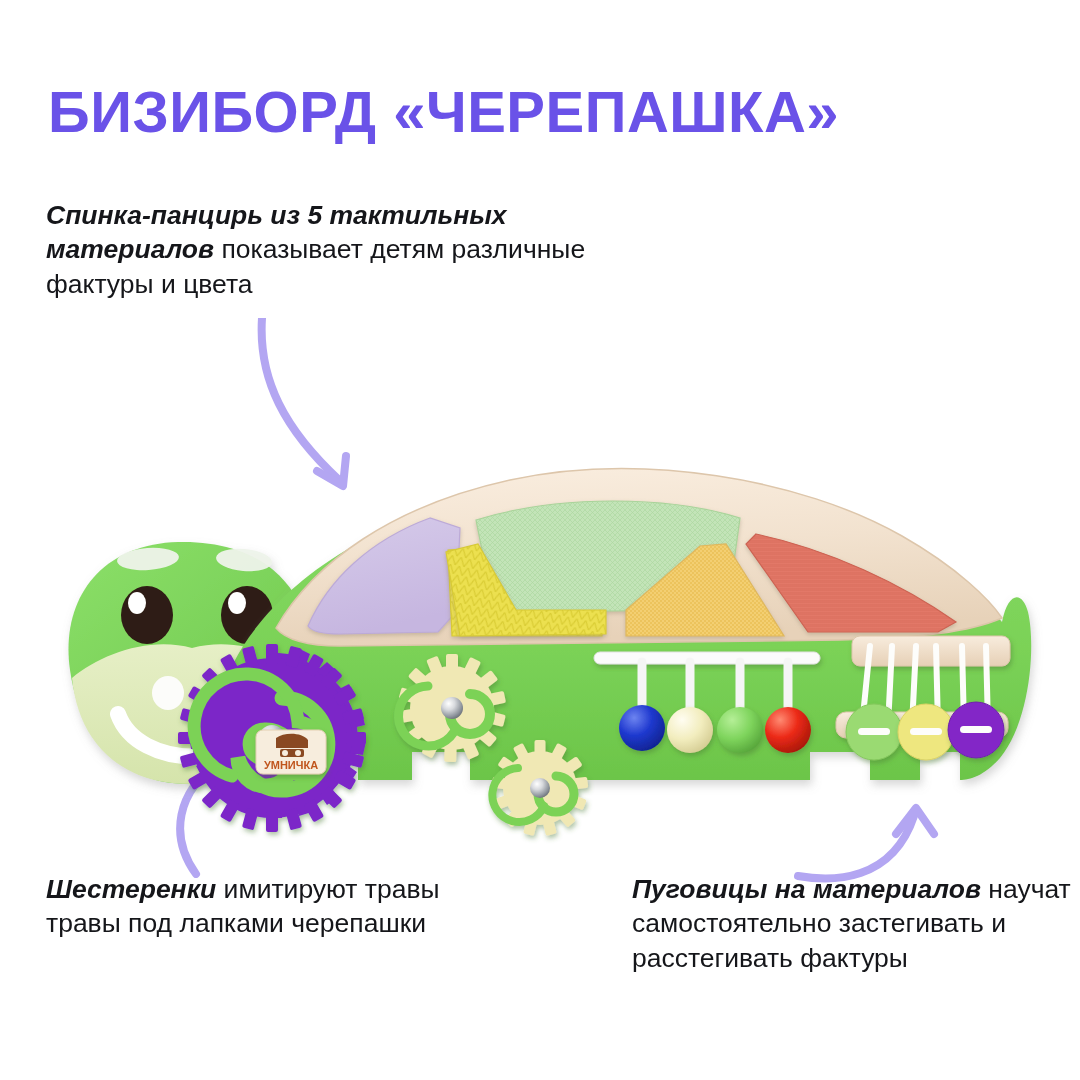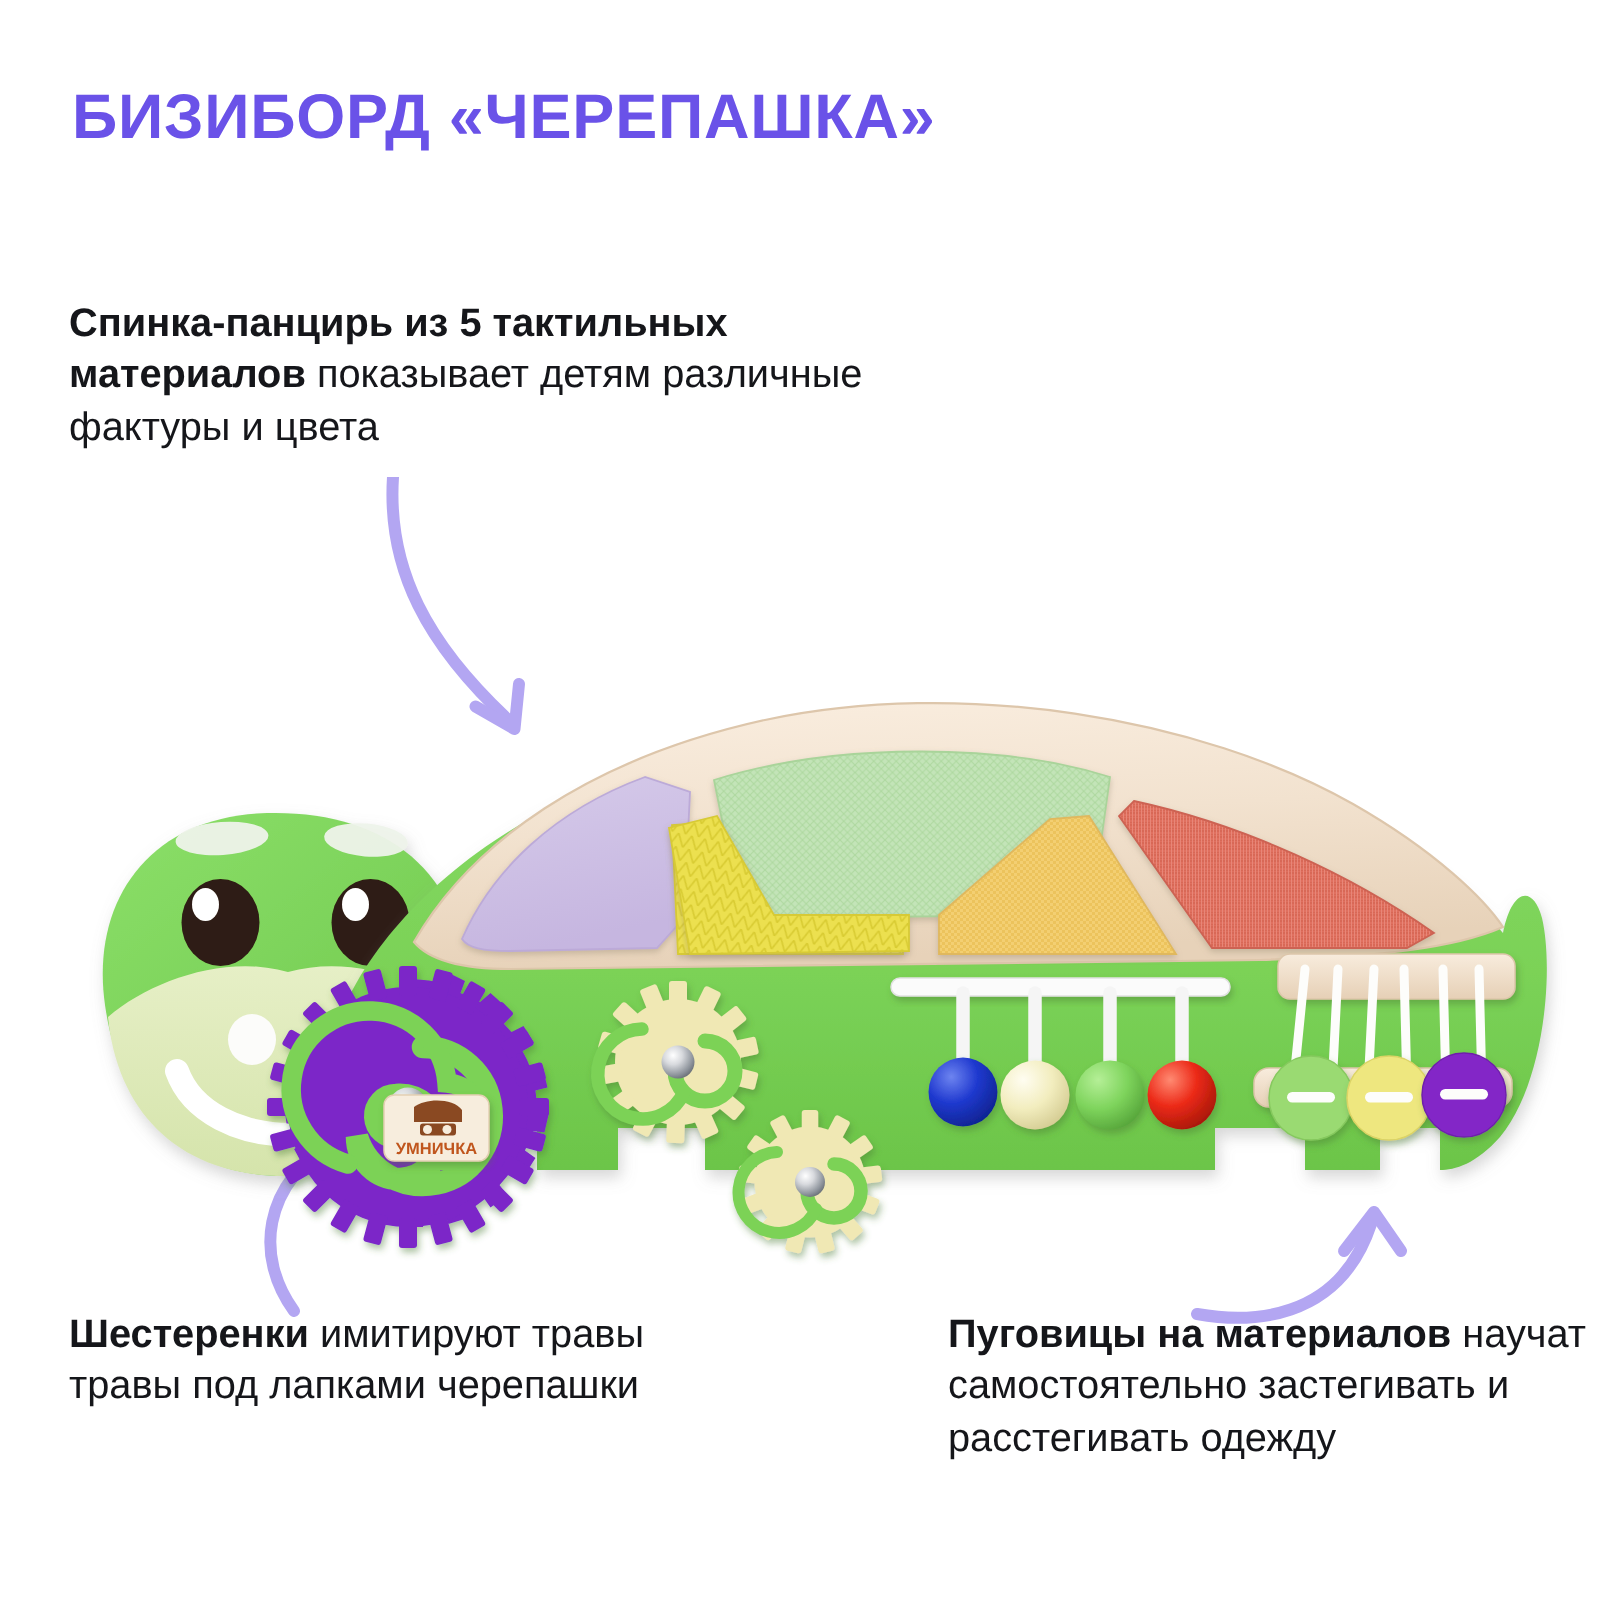--- a/index.html
+++ b/index.html
@@ -9,31 +9,31 @@
     font-family:"Liberation Sans", sans-serif;
     position:relative;
     overflow:hidden;
     -webkit-font-smoothing:antialiased;
   }
   .page{position:absolute;inset:0;}
 
   
   .title{
     position:absolute;
-    left:48px; top:54px;
-    font-size:42px;
+    left:48px; top:78px;
+    font-size:58px;
     font-weight:bold;
     letter-spacing:0.5px;
     color:#6a52e8;
     white-space:nowrap;
   }
 
   
   .callout{position:absolute;color:#15161a;line-height:1.30;}
-  .callout .b{font-weight:bold;}
+  .callout .b{font-weight:bold;font-style:italic;}
   .callout .n{font-weight:normal;}
 
   #callout-shell{left:46px;  top:198px; width:560px; font-size:26.5px;}
   #callout-gears{left:46px;  top:872px; width:430px; font-size:26.5px;}
   #callout-buttons{left:632px;top:872px; width:440px; font-size:26.5px;}
 
   
   .arrow{position:absolute;}
 
   
@@ -49,21 +49,21 @@
 
   <div class="callout" id="callout-shell">
     <span class="b">Спинка-панцирь из 5 тактильных материалов</span><span class="n"> показывает детям различные фактуры и цвета</span>
   </div>
 
   <div class="callout" id="callout-gears">
     <span class="b">Шестеренки</span><span class="n"> имитируют травы травы под лапками черепашки</span>
   </div>
 
   <div class="callout" id="callout-buttons">
-    <span class="b">Пуговицы на материалов</span><span class="n"> научат самостоятельно застегивать и расстегивать одежду</span>
+    <span class="b">Пуговицы на материалов</span><span class="n"> научат самостоятельно застегивать и расстегивать фактуры</span>
   </div>
 
   <svg class="arrow" style="left:240px;top:318px;width:190px;height:190px" viewBox="0 0 190 190">
     <path d="M22 0 C 18 62, 45 112, 100 163" fill="none" stroke="#b3a6f2" stroke-width="8" stroke-linecap="round"></path>
     <path d="M77 153 L103 168 L106 138" fill="none" stroke="#b3a6f2" stroke-width="8" stroke-linecap="round" stroke-linejoin="round"></path>
   </svg>
 
   <svg class="arrow" style="left:140px;top:738px;width:130px;height:140px" viewBox="0 0 130 140">
     <path d="M56 136 C 30 100, 34 52, 84 22" fill="none" stroke="#b3a6f2" stroke-width="8" stroke-linecap="round"></path>
     <path d="M62 12 L88 20 L77 44" fill="none" stroke="#b3a6f2" stroke-width="8" stroke-linecap="round" stroke-linejoin="round"></path>

